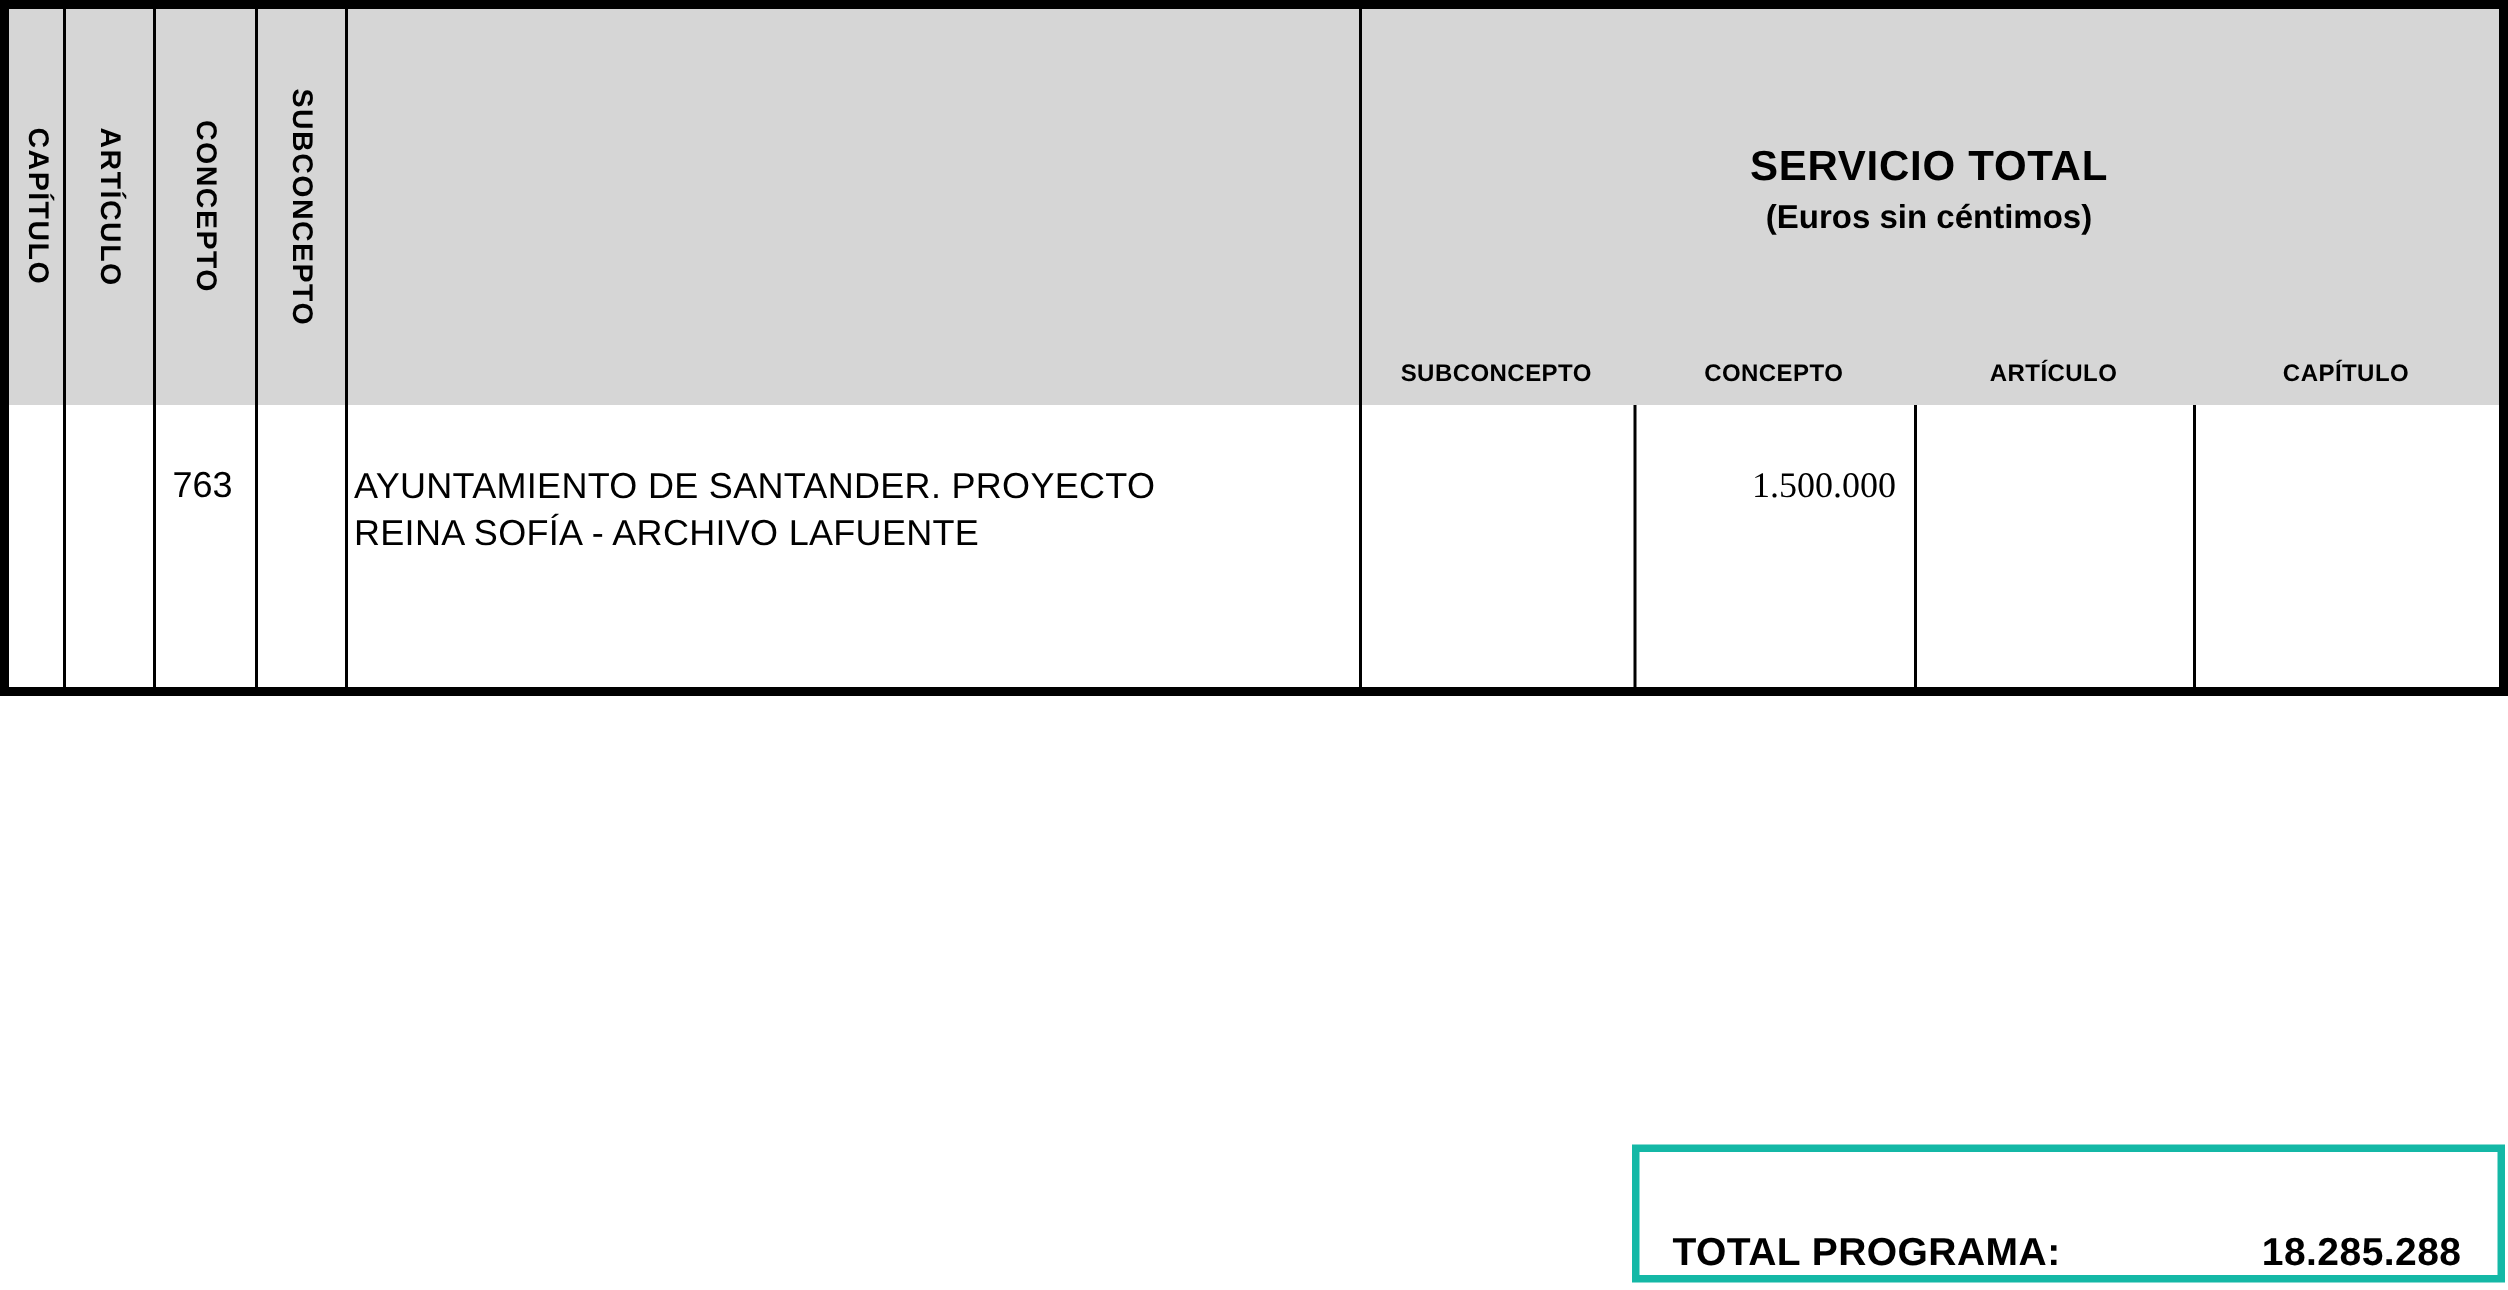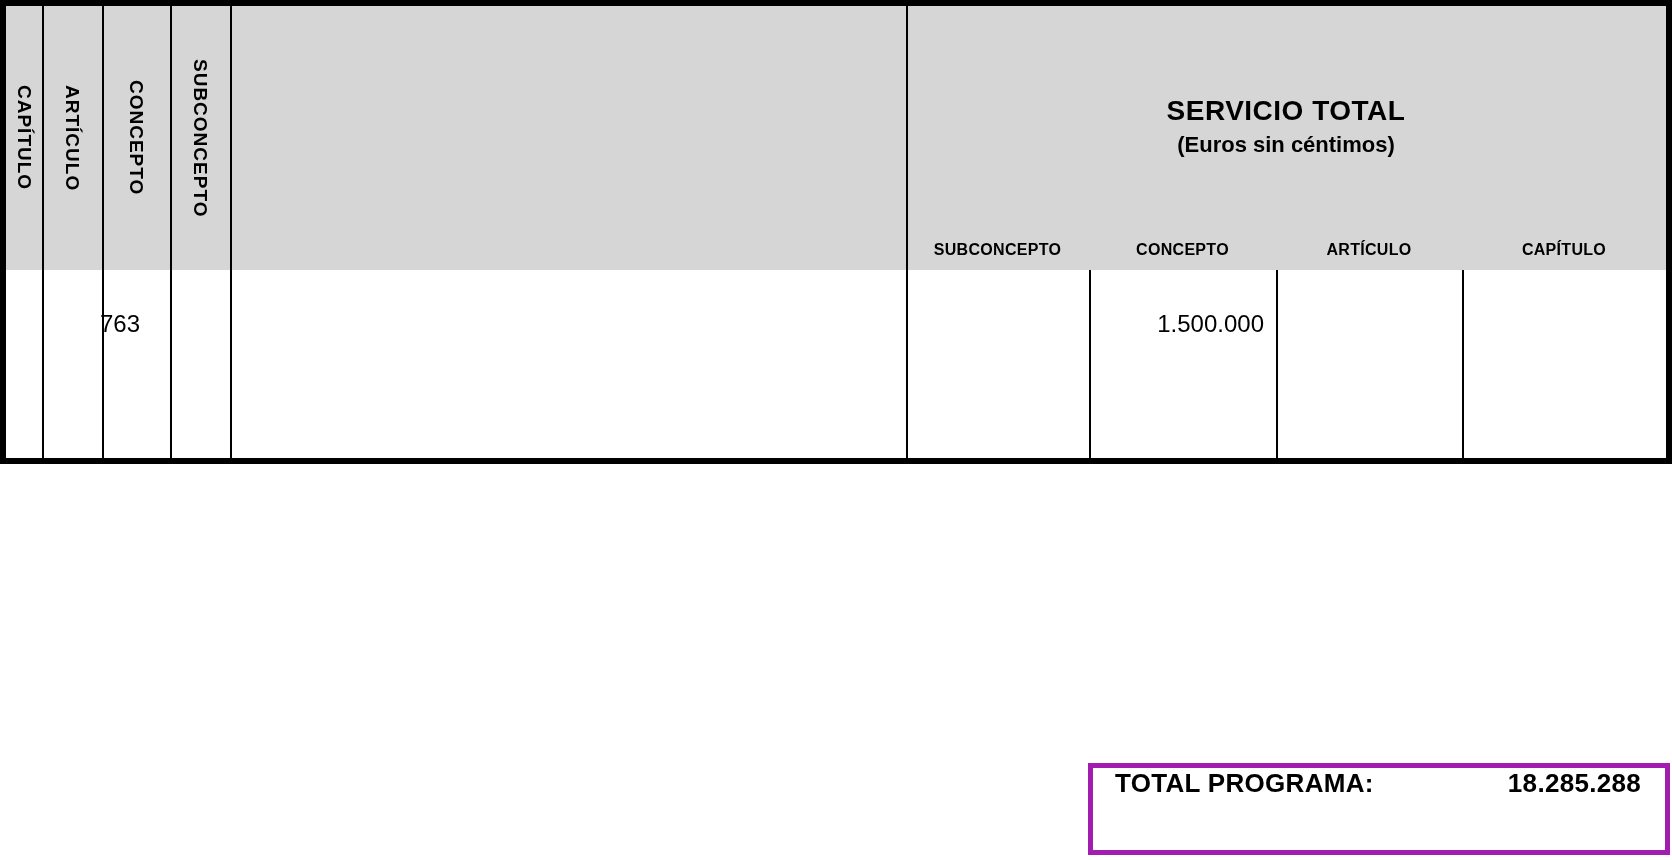--- a/index.html
+++ b/index.html
@@ -63,38 +63,38 @@
   .imp-sub {
     position:absolute; left:900px; width:760px; top:126px;
     text-align:center; font-weight:bold; font-size:22px;
   }
   .sub-col-label {
     position:absolute; top:224px; height:40px;
     display:flex; align-items:center; justify-content:center;
     font-weight:bold; font-size:16px; letter-spacing:0.3px;
   }
   .row-code {
-    position:absolute; left:80px; width:68px; top:300px; height:36px;
+    position:absolute; left:95px; width:68px; top:300px; height:36px;
     display:flex; align-items:center; justify-content:center;
     font-size:24px;
   }
   .row-expl {
     position:absolute; left:230px; top:303px; width:570px;
     font-size:24px; line-height:31px; letter-spacing:0.2px;
   }
   .row-amount {
     position:absolute; left:1083px; width:181px; top:300px; height:36px;
-    text-align:right; padding-right:6px; font-size:24px; line-height:36px;
+    text-align:right; padding-right:6px; font-size:24px; line-height:36px;font-family:Liberation Serif, serif;
   }
 
   
   .total-box {
     position:absolute; left:1088px; top:763px; width:582px; height:92px;
-    border:5px solid #a21caf; background:#fff;
-    display:flex; align-items:flex-start; justify-content:space-between;
+    border:5px solid #14b8a6; background:#fff;
+    display:flex; align-items:flex-end; justify-content:space-between;
     padding:0 24px 0 22px;
     font-weight:bold; font-size:26px; letter-spacing:0.3px;
   }
 </style>
 </head>
 <body>
 
 <table class="top-table">
   <colgroup>
       <col style="width:231px">
@@ -152,19 +152,20 @@
   <div class="vline full" style="left:36px"></div>
   <div class="vline full" style="left:96px"></div>
   <div class="vline full" style="left:164px"></div>
   <div class="vline full" style="left:224px"></div>
   <div class="vline full" style="left:900px"></div>
   <div class="vline data" style="left:1083px"></div>
   <div class="vline data" style="left:1270px"></div>
   <div class="vline data" style="left:1456px"></div>
 
   <div class="row-code">763</div>
+  <div class="row-expl">AYUNTAMIENTO DE SANTANDER. PROYECTO REINA SOFÍA - ARCHIVO LAFUENTE</div>
   <div class="row-amount">1.500.000</div>
 </div>
 
 <div class="total-box">
   <span>TOTAL PROGRAMA:</span>
   <span>18.285.288</span>
 </div>
 
 </body></html>

